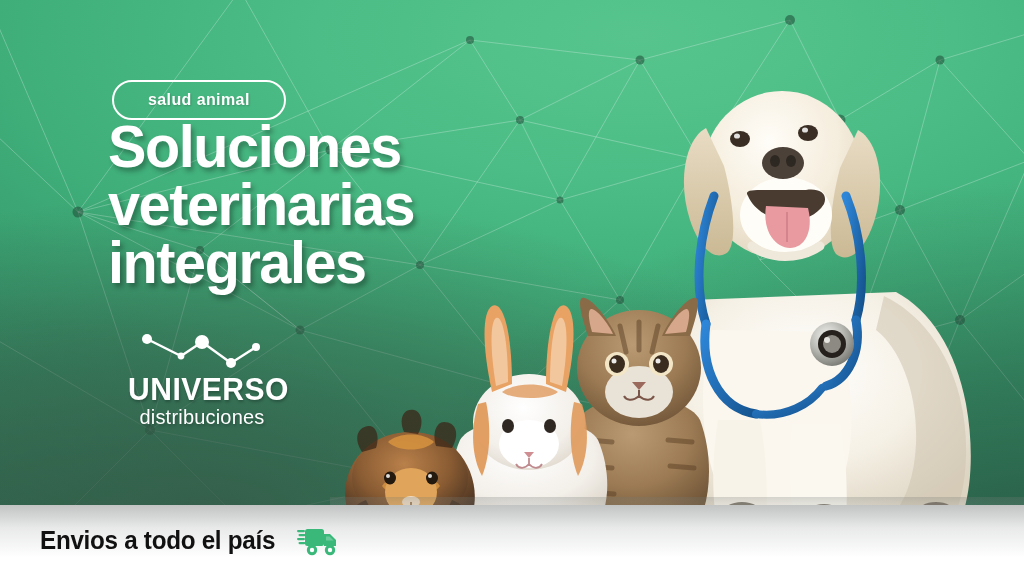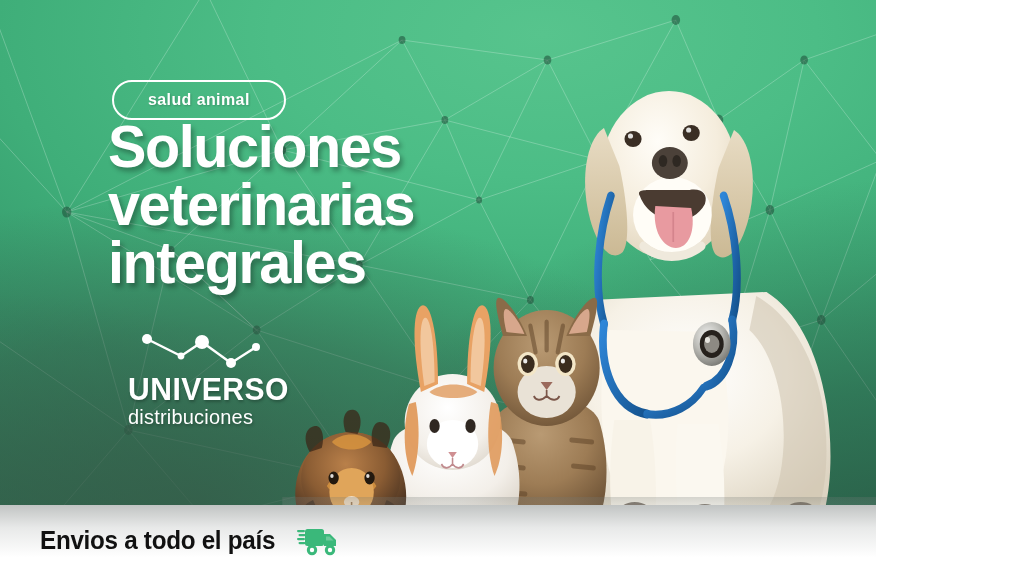--- a/index.html
+++ b/index.html
@@ -1,20 +1,20 @@
 <!DOCTYPE html>
 <html><head>
 <meta charset="utf-8">
 <style>
   html,body{margin:0;padding:0;background:#fff;}
   body{font-family:"Liberation Sans","DejaVu Sans",sans-serif;}
 
   .banner{
     position:relative;
-    width:876px;height:576px;
+    width:1024px;height:576px;
     overflow:hidden;
     background:#737373;
   }
 
   
   .bg-base{
     position:absolute;inset:0;
     background:
       radial-gradient(120% 95% at 62% 6%, #57c48d 0%, #4cbd86 26%, #3fae79 52%, #36996c 72%, #2f8a61 100%);
   }
@@ -57,21 +57,21 @@
   
   .logo{position:absolute;left:128px;top:330px;width:180px;}
   .logo-mark{display:block;width:150px;height:42px;margin:0 0 2px 6px;}
   .logo-word{
     color:#ffffff;font-size:31px;font-weight:bold;letter-spacing:.5px;
     line-height:1;margin:0 0 2px 0;text-shadow:1px 2px 3px rgba(0,0,0,.25);
     transform:scaleX(.97);transform-origin:left;
   }
   .logo-sub{
     color:#ffffff;font-size:20px;font-weight:normal;letter-spacing:.2px;
-    line-height:1;margin:0;text-align:left;width:148px;
+    line-height:1;margin:0;text-align:center;width:148px;
     text-shadow:1px 2px 3px rgba(0,0,0,.25);
   }
 
   
   .animals{position:absolute;left:0;top:0;width:100%;height:100%;pointer-events:none;}
   .animals svg{display:block;width:100%;height:100%;}
 
   
   .footbar{
     position:absolute;left:0;bottom:0;width:100%;height:71px;

